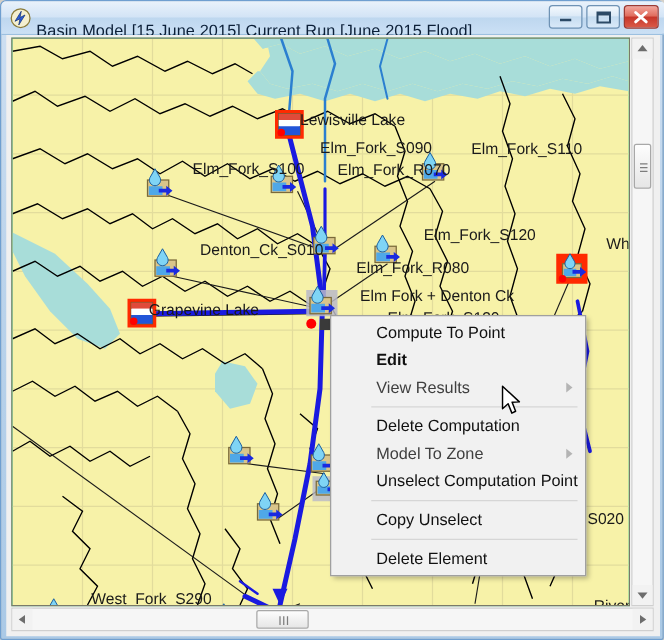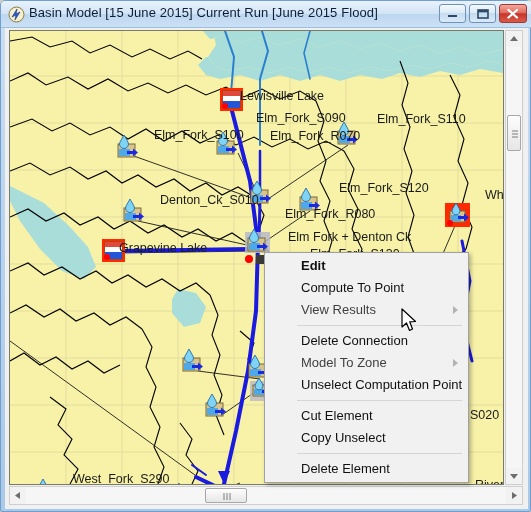--- a/index.html
+++ b/index.html
@@ -30,21 +30,21 @@
     background: linear-gradient(to bottom, #e9f2fb 0%, #d3e4f6 48%, #bed7ef 52%, #cbe0f5 100%);
     border-radius: 4px 4px 0 0;
     border-bottom: 1px solid #9cc0e0;
   }
   #title-icon {
     position: absolute; left: 7px; top: 5px;
     width: 17px; height: 17px;
   }
   #title-text {
     position: absolute;
-    left: 28px; top: 4px;
+    left: 28px; top: 16px;
     font-size: 13px;
     color: #0b1f38;
     white-space: nowrap;
     letter-spacing: 0.1px;
   }
   .winbtn {
     position: absolute;
     top: 3px;
     width: 27px; height: 19px;
     box-sizing: border-box;
@@ -491,54 +491,51 @@
       </div>
       <div class="sb-arrow" style="right:0;top:0;width:16px;height:17px;">
         <svg width="16" height="17" viewBox="0 0 16 17">
           <polygon points="11,8.5 6,5 6,12" fill="#6d6d6d"></polygon>
         </svg>
       </div>
     </div>
 
     <div id="context-menu">
 
+      <div class="menu-item">
+        <span>Compute To Point</span>
+      </div>
+
       <div class="menu-item bold">
         <span>Edit</span>
-      </div>
-
-      <div class="menu-item">
-        <span>Compute To Point</span>
       </div>
 
 
       <div class="menu-item disabled">
         <span>View Results</span>
         <span class="submenu-arrow dim"></span>
       </div>
 
       <div class="menu-sep"></div>
 
       <div class="menu-item">
-        <span>Delete Connection</span>
+        <span>Delete Computation</span>
       </div>
 
       <div class="menu-item disabled">
         <span>Model To Zone</span>
         <span class="submenu-arrow dim"></span>
       </div>
 
       <div class="menu-item">
         <span>Unselect Computation Point</span>
       </div>
 
       <div class="menu-sep"></div>
 
-      <div class="menu-item">
-        <span>Cut Element</span>
-      </div>
 
       <div class="menu-item">
         <span>Copy Unselect</span>
       </div>
 
 
       <div class="menu-sep"></div>
 
       <div class="menu-item">
         <span>Delete Element</span>

